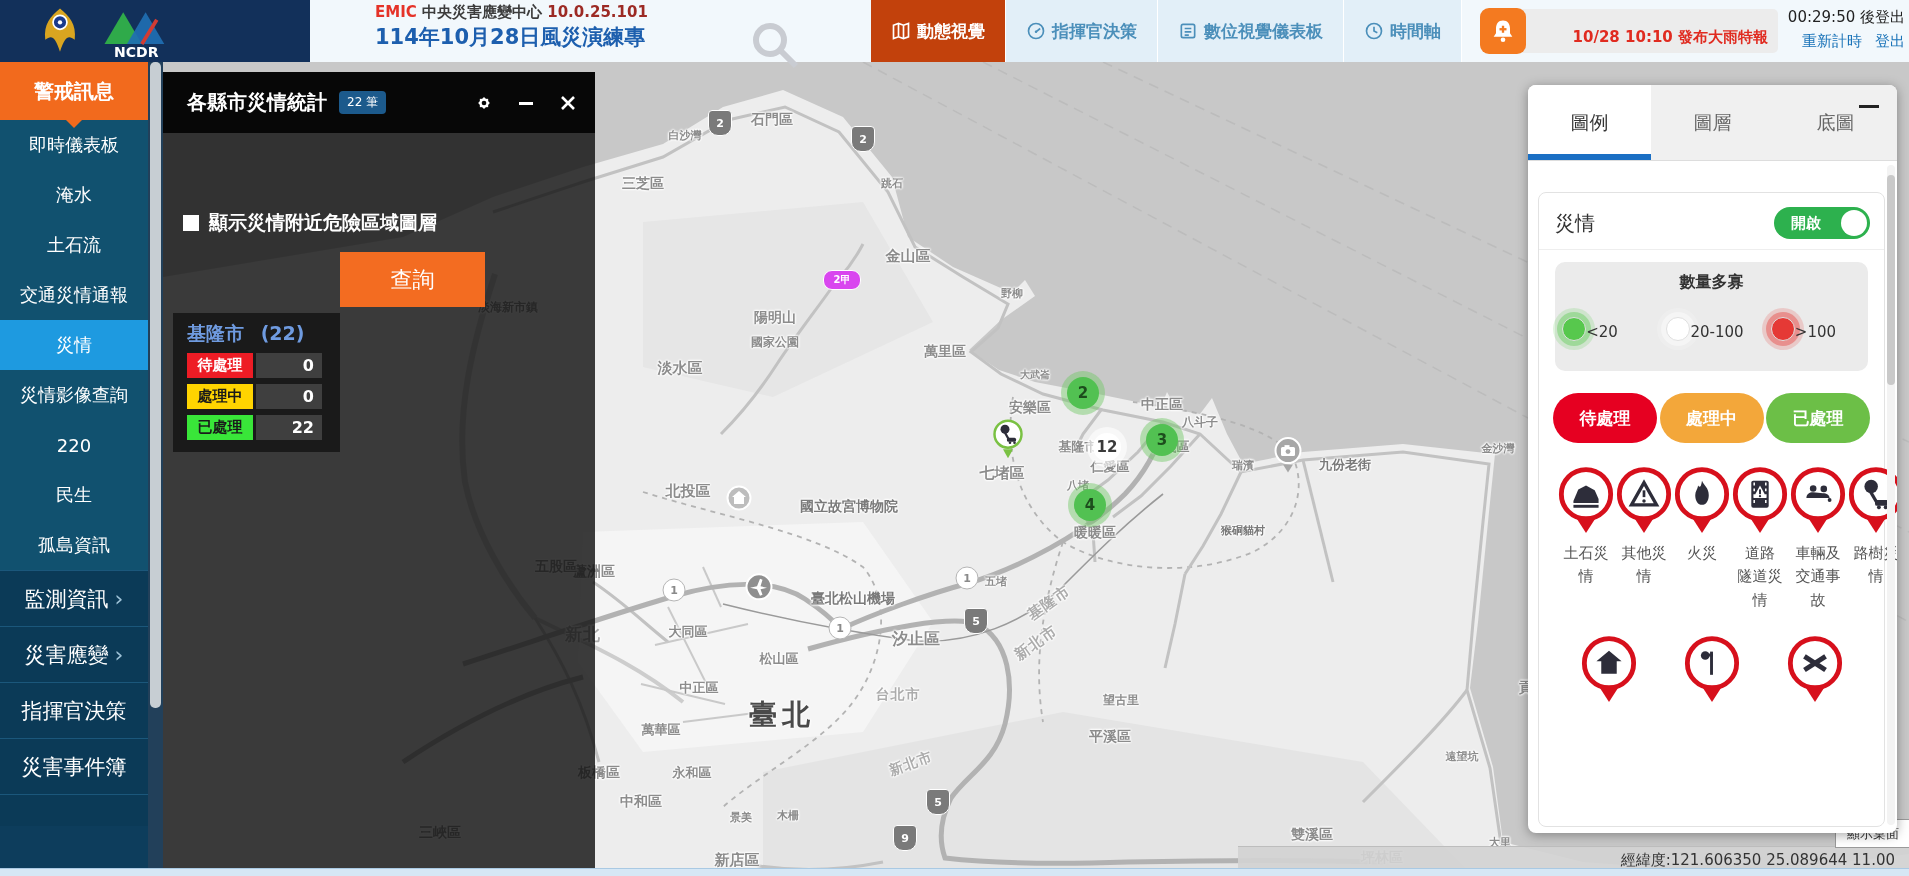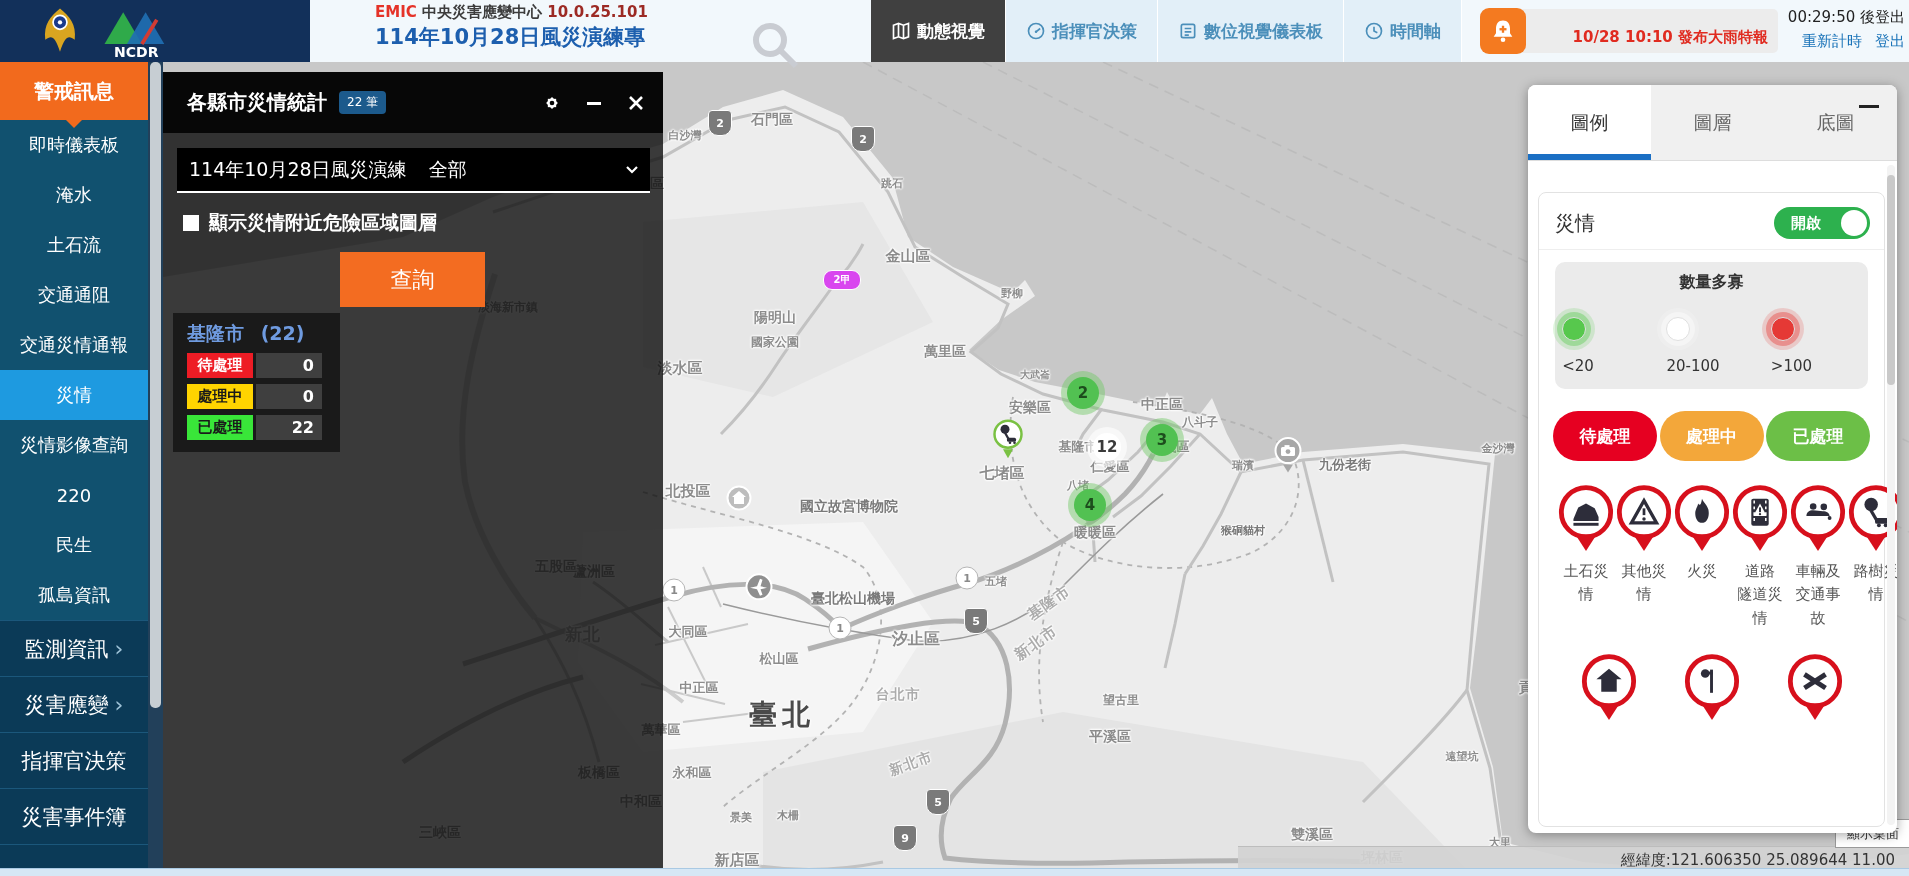--- a/index.html
+++ b/index.html
@@ -11,21 +11,21 @@
   .logo-block{position:absolute;left:0;top:0;width:310px;height:62px;background:#12305a;display:flex;align-items:center;gap:8px;padding-left:34px;box-sizing:border-box;}
   .app-title{position:absolute;left:375px;top:3px;line-height:1.25;white-space:nowrap;}
   .app-title .t1{font-size:15px;font-weight:700;}
   .app-title .emic{color:#e53228;}
   .app-title .org{color:#3c3c3c;font-weight:600;}
   .app-title .ip{color:#9c2a24;font-weight:600;}
   .app-title .t2{font-size:21px;font-weight:700;color:#1d5fae;margin-top:2px;}
   .search{position:absolute;left:748px;top:20px;width:56px;height:52px;cursor:pointer;}
   #nav-tabs{position:absolute;left:871px;top:0;height:62px;display:flex;}
   .nav-tab{height:62px;display:flex;align-items:center;gap:6px;padding:0 20px;background:#e2eff8;color:#4b8fba;font-size:17px;font-weight:600;border-right:1px solid #fff;cursor:pointer;white-space:nowrap;}
-  .nav-tab.active{background:#404040;color:#fff;justify-content:center;}
+  .nav-tab.active{background:#c2410c;color:#fff;justify-content:center;}
   .nav-tab .nic{display:flex;width:20px;height:20px;}
   .nav-tab .nic svg{width:20px;height:20px;}
   .alert-wrap{position:absolute;left:1480px;top:0;height:62px;}
   .alert-pill{position:absolute;left:8px;top:9px;width:290px;height:44px;background:#ececec;border-radius:5px;display:flex;align-items:flex-end;justify-content:flex-end;padding:0 10px 6px 0;box-sizing:border-box;color:#e02b20;font-size:15px;font-weight:600;cursor:pointer;}
   .bell{position:absolute;left:0;top:8px;width:46px;height:46px;background:#f47a20;border-radius:9px;display:flex;align-items:center;justify-content:center;z-index:2;cursor:pointer;}
   .bell svg{width:28px;height:28px;}
   .session{position:absolute;right:4px;top:6px;text-align:right;line-height:1.5;}
   .session .countdown{font-size:15px;color:#222;}
   .session a{font-size:15px;color:#1a73b8;text-decoration:none;margin-left:8px;cursor:pointer;}
 
@@ -55,21 +55,21 @@
   .cluster.white{width:28px;height:28px;background:#fff;box-shadow:0 0 0 6px rgba(255,255,255,.6);color:#3a3a3a;font-size:15px;}
   .shield{position:absolute;transform:translate(-50%,-50%);display:flex;align-items:center;justify-content:center;font-weight:700;color:#fff;z-index:4;}
   .shield.dark{width:22px;height:24px;background:#7a7a7a;border:1.5px solid #fff;border-radius:4px 4px 10px 10px;font-size:11px;}
   .shield.pill{width:36px;height:18px;background:#d946ef;border:1.5px solid #fff;border-radius:9px;font-size:10px;}
   .shield.light{width:21px;height:21px;background:#fff;border:1.5px solid #b5b5b5;border-radius:50%;color:#8a8a8a;font-size:11px;}
   .poi-marker{position:absolute;transform:translate(-50%,-60%);z-index:5;cursor:pointer;}
   #coord-bar{position:absolute;left:1075px;top:784px;right:0;height:26px;background:rgba(210,210,210,.92);border-top:1px solid #bdbdbd;display:flex;align-items:center;justify-content:flex-end;padding-right:14px;color:#333;font-size:15px;z-index:8;}
   #desktop-btn{position:absolute;left:1672px;top:757px;width:74px;height:27px;background:#fff;border:1px solid #9a9a9a;display:flex;align-items:center;justify-content:center;font-size:13px;color:#333;z-index:9;cursor:pointer;}
 
   
-  #stats-panel{position:absolute;left:163px;top:72px;width:500px;height:796px;background:rgba(12,12,12,.80);z-index:20;color:#fff;}
+  #stats-panel{position:absolute;left:163px;top:72px;width:432px;height:796px;background:rgba(12,12,12,.80);z-index:20;color:#fff;}
   #sp-titlebar{position:absolute;left:0;top:0;width:100%;height:61px;background:#070707;display:flex;align-items:center;}
   #sp-title{font-size:20px;font-weight:600;margin-left:24px;}
   #sp-badge{margin-left:12px;background:#1c5a8c;border-radius:4px;font-size:12px;padding:3px 8px;}
   #sp-icons{position:absolute;right:16px;top:0;height:61px;display:flex;align-items:center;gap:20px;}
   .spi{width:22px;height:22px;display:flex;align-items:center;justify-content:center;cursor:pointer;}
   #sp-dd{position:absolute;left:14px;top:76px;width:473px;height:43px;background:#000;border-bottom:2px solid #fff;display:flex;align-items:center;cursor:pointer;}
   #sp-dd .ev{font-size:19px;margin-left:12px;max-width:245px;overflow:hidden;white-space:nowrap;}
   #sp-dd .scope{font-size:19px;margin-left:22px;}
   #sp-dd .chev{position:absolute;right:10px;top:14px;width:16px;height:16px;}
   #sp-cb{position:absolute;left:20px;top:138px;display:flex;align-items:center;gap:10px;cursor:pointer;}
@@ -93,21 +93,21 @@
   #lg-min i{display:block;width:20px;height:3px;background:#222;}
   #lg-box{position:absolute;left:10px;top:107px;width:347px;bottom:6px;border:1px solid #e2e2e2;border-radius:8px;box-sizing:border-box;}
   #lg-group{display:flex;align-items:center;justify-content:space-between;padding:14px 14px 10px 16px;border-bottom:1px solid #eee;}
   #lg-group .gt{font-size:20px;color:#333;}
   #lg-toggle{width:96px;height:32px;background:#2db14e;border-radius:16px;position:relative;display:flex;align-items:center;cursor:pointer;}
   #lg-toggle .tl{color:#fff;font-size:15px;font-weight:700;margin-left:17px;}
   #lg-toggle .knob{position:absolute;right:3px;top:3px;width:26px;height:26px;background:#fff;border-radius:50%;}
   #lg-qty{margin:12px 16px 0 16px;background:#ebebeb;border-radius:10px;padding:10px 0 14px 0;}
   #lg-qty .qt{text-align:center;font-size:16px;font-weight:700;color:#333;}
   #qty-items{display:flex;justify-content:space-around;margin-top:14px;}
-  .qi{display:flex;flex-direction:column;align-items:flex-start;width:90px;}
+  .qi{display:flex;flex-direction:row;align-items:center;width:90px;}
   .qi .dot{width:22px;height:22px;border-radius:50%;margin:10px 0 16px 0;border:1px solid #e0e0e0;}
   .qi .ql{font-size:15px;color:#333;}
   #pills{display:flex;justify-content:space-between;margin:22px 14px 0 14px;}
   .pill{width:104px;height:50px;border-radius:25px;display:flex;align-items:center;justify-content:center;font-size:17px;font-weight:700;cursor:pointer;}
   #lg-grid,#lg-grid-partial{display:flex;justify-content:space-between;margin:22px 18px 0 18px;}
   .gi{width:104px;display:flex;flex-direction:column;align-items:center;}
   .gl{font-size:15px;color:#555;margin-top:2px;text-align:center;white-space:pre-line;line-height:1.55;}
   #lg-scroll{position:absolute;right:2px;top:80px;width:8px;bottom:8px;background:#f3f3f3;border-radius:4px;}
   #lg-thumb{position:absolute;left:0;top:10px;width:8px;height:210px;background:#c9c9c9;border-radius:4px;}
 
@@ -350,21 +350,20 @@
       </div>
     </div>
   </header>
 
   <aside id="sidebar">
     <div id="sb-items">
         <div class="sb alert">警戒訊息<i class="notch"></i></div>
         <div class="sb sub">即時儀表板</div>
         <div class="sb sub">淹水</div>
         <div class="sb sub">土石流</div>
-        <div class="sb sub">交通通阻</div>
         <div class="sb sub">交通災情通報</div>
         <div class="sb sub-active">災情</div>
         <div class="sb sub">災情影像查詢</div>
         <div class="sb sub">220</div>
         <div class="sb sub">民生</div>
         <div class="sb sub">孤島資訊</div>
         <div class="sb section">監測資訊<span class="arr">›</span></div>
         <div class="sb section">災害應變<span class="arr">›</span></div>
         <div class="sb section">指揮官決策</div>
         <div class="sb section">災害事件簿</div>
@@ -393,27 +392,20 @@
             <svg width="18" height="18" viewBox="0 0 18 18">
               <rect x="2" y="8" width="14" height="3" fill="#fff"></rect>
             </svg>
           </span>
         <span class="spi">
             <svg width="18" height="18" viewBox="0 0 18 18">
               <path d="M3,3 L15,15 M15,3 L3,15" stroke="#fff" stroke-width="2.6"></path>
             </svg>
           </span>
       </span>
-    </div>
-    <div id="sp-dd">
-      <span class="ev">114年10月28日風災演練</span>
-      <span class="scope">全部</span>
-      <span class="chev"><svg width="16" height="16" viewBox="0 0 16 16">
-            <path d="M3,5 L8,10 L13,5" stroke="#fff" stroke-width="2.2" fill="none"></path>
-          </svg></span>
     </div>
     <div id="sp-cb">
       <span class="cb"></span>
       <span class="cbl">顯示災情附近危險區域圖層</span>
     </div>
     <button id="sp-query">查詢</button>
     <div id="sp-stats">
       <div id="sp-city">
         <span>基隆市</span>
         <span class="cnt">(22)</span>

